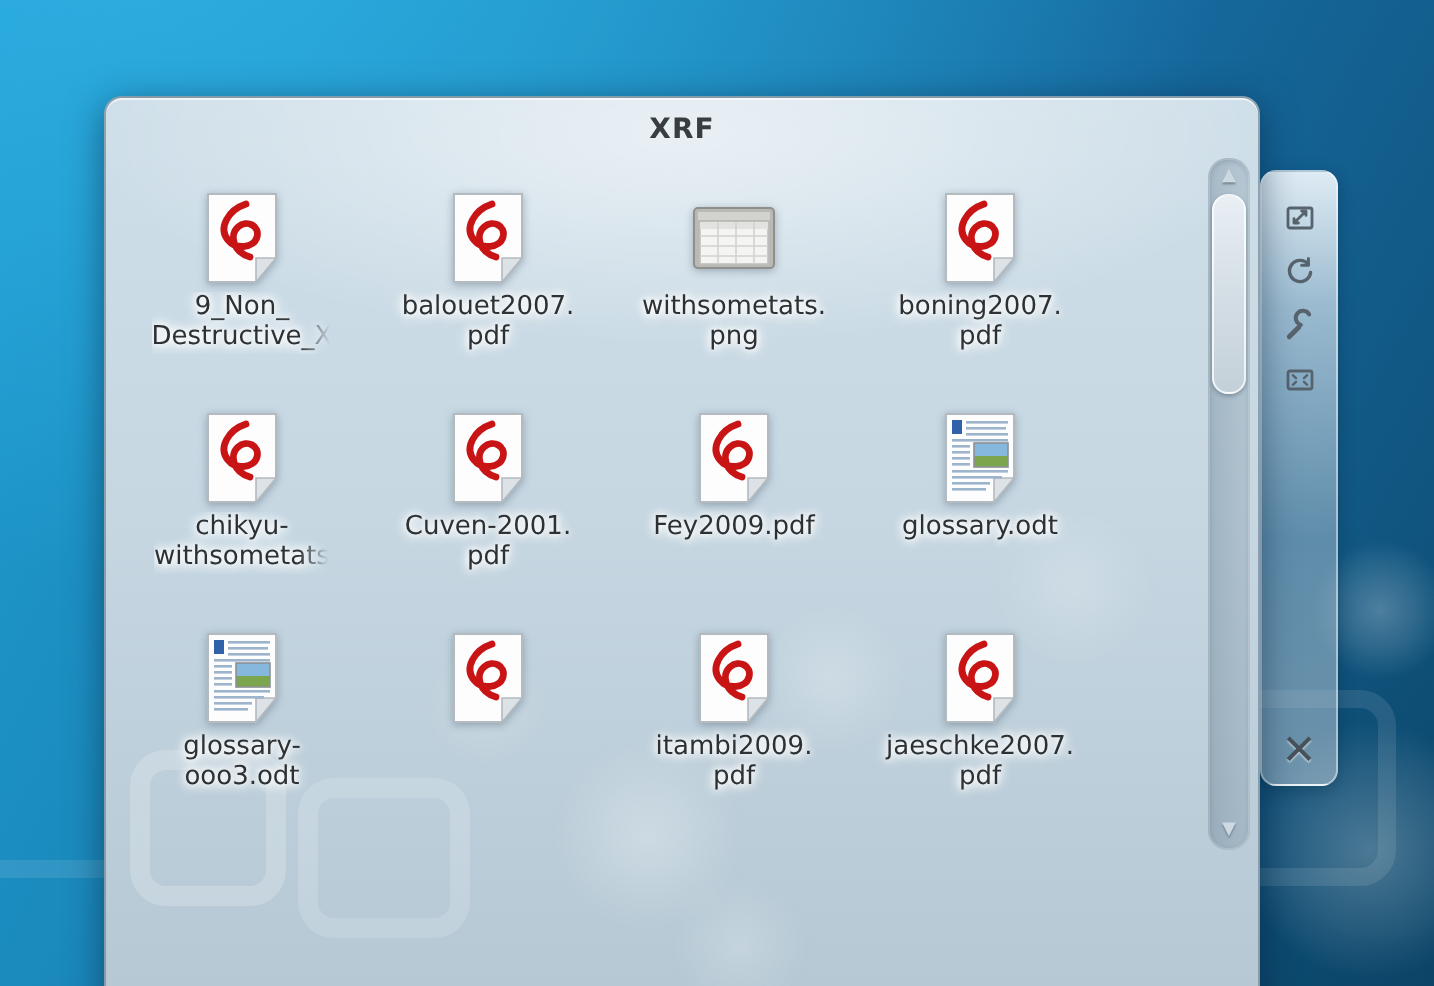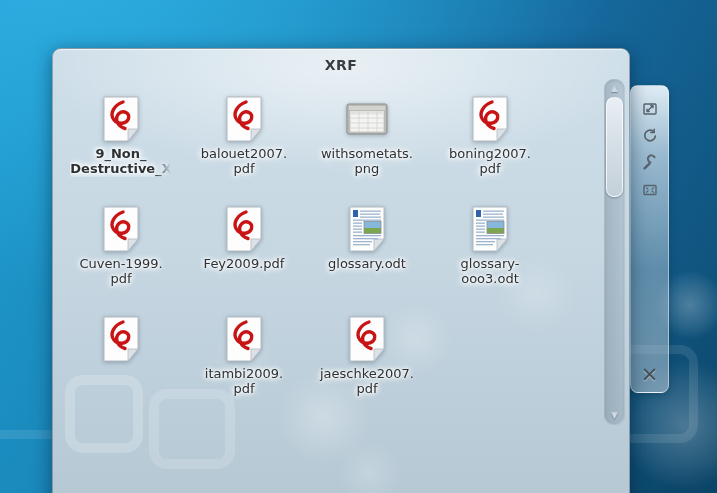--- a/index.html
+++ b/index.html
@@ -74,21 +74,20 @@
   .file-icon{width:50px;height:50px;display:flex;align-items:center;justify-content:center;
     filter:drop-shadow(0 1px 2px rgba(40,60,80,0.35));}
   .file-label{
     margin-top:2px;max-width:120px;text-align:center;
     font-size:13px;line-height:1.18;color:#2e3133;white-space:pre-line;
     text-shadow:0 0 3px #fff,0 0 5px #fff,0 0 8px rgba(255,255,255,0.95),0 1px 7px #fff;
   }
   .file-label.truncated{
     -webkit-mask-image:linear-gradient(to right,#000 0%,#000 82%,rgba(0,0,0,0) 99%);
             mask-image:linear-gradient(to right,#000 0%,#000 82%,rgba(0,0,0,0) 99%);
-            font-weight:bold;
   }
   
   .scrollbar{
     position:absolute;left:551px;top:30px;width:21px;height:346px;
     border-radius:10px;
     background:linear-gradient(90deg, rgba(70,95,115,0.30), rgba(70,95,115,0.16));
     box-shadow:inset 0 0 0 1px rgba(255,255,255,0.22), inset 0 1px 3px rgba(20,40,55,0.25);
   }
   .scroll-arrow{
     position:absolute;left:0;width:100%;height:15px;text-align:center;
@@ -203,30 +202,41 @@
   <svg width="48" height="48" viewBox="0 0 48 48">
     <path d="M7 2 H41 V34 L31 46 H7 Z" fill="#fdfdfd" stroke="#b3bac0" stroke-width="1"></path>
     <path d="M41 34 L31 46 L31 34 Z" fill="#dde2e6" stroke="#b3bac0" stroke-width="0.8"></path>
     <path d="M26 7 C 17 10, 12 19, 17 25 C 21 30, 30 29, 31.5 23.5 C 33 18, 26.5 14.5, 22 18.5 C 17.5 22.5, 19.5 31, 28 33.5" fill="none" stroke="#c81414" stroke-width="3.4" stroke-linecap="round"></path>
   </svg>
 </div>
     <div class="file-label">boning2007.
 pdf</div>
   </div>
 
-
-  <div class="file-item">
-    <div class="file-icon">
-  <svg width="48" height="48" viewBox="0 0 48 48">
-    <path d="M7 2 H41 V34 L31 46 H7 Z" fill="#fdfdfd" stroke="#b3bac0" stroke-width="1"></path>
-    <path d="M41 34 L31 46 L31 34 Z" fill="#dde2e6" stroke="#b3bac0" stroke-width="0.8"></path>
-    <path d="M26 7 C 17 10, 12 19, 17 25 C 21 30, 30 29, 31.5 23.5 C 33 18, 26.5 14.5, 22 18.5 C 17.5 22.5, 19.5 31, 28 33.5" fill="none" stroke="#c81414" stroke-width="3.4" stroke-linecap="round"></path>
-  </svg>
-</div>
-    <div class="file-label">Cuven-1999.
+  <div class="file-item">
+    <div class="file-icon">
+  <svg width="48" height="48" viewBox="0 0 48 48">
+    <path d="M7 2 H41 V34 L31 46 H7 Z" fill="#fdfdfd" stroke="#b3bac0" stroke-width="1"></path>
+    <path d="M41 34 L31 46 L31 34 Z" fill="#dde2e6" stroke="#b3bac0" stroke-width="0.8"></path>
+    <path d="M26 7 C 17 10, 12 19, 17 25 C 21 30, 30 29, 31.5 23.5 C 33 18, 26.5 14.5, 22 18.5 C 17.5 22.5, 19.5 31, 28 33.5" fill="none" stroke="#c81414" stroke-width="3.4" stroke-linecap="round"></path>
+  </svg>
+</div>
+    <div class="file-label truncated">chikyu-
+withsometats</div>
+  </div>
+
+  <div class="file-item">
+    <div class="file-icon">
+  <svg width="48" height="48" viewBox="0 0 48 48">
+    <path d="M7 2 H41 V34 L31 46 H7 Z" fill="#fdfdfd" stroke="#b3bac0" stroke-width="1"></path>
+    <path d="M41 34 L31 46 L31 34 Z" fill="#dde2e6" stroke="#b3bac0" stroke-width="0.8"></path>
+    <path d="M26 7 C 17 10, 12 19, 17 25 C 21 30, 30 29, 31.5 23.5 C 33 18, 26.5 14.5, 22 18.5 C 17.5 22.5, 19.5 31, 28 33.5" fill="none" stroke="#c81414" stroke-width="3.4" stroke-linecap="round"></path>
+  </svg>
+</div>
+    <div class="file-label">Cuven-2001.
 pdf</div>
   </div>
 
   <div class="file-item">
     <div class="file-icon">
   <svg width="48" height="48" viewBox="0 0 48 48">
     <path d="M7 2 H41 V34 L31 46 H7 Z" fill="#fdfdfd" stroke="#b3bac0" stroke-width="1"></path>
     <path d="M41 34 L31 46 L31 34 Z" fill="#dde2e6" stroke="#b3bac0" stroke-width="0.8"></path>
     <path d="M26 7 C 17 10, 12 19, 17 25 C 21 30, 30 29, 31.5 23.5 C 33 18, 26.5 14.5, 22 18.5 C 17.5 22.5, 19.5 31, 28 33.5" fill="none" stroke="#c81414" stroke-width="3.4" stroke-linecap="round"></path>
   </svg>

